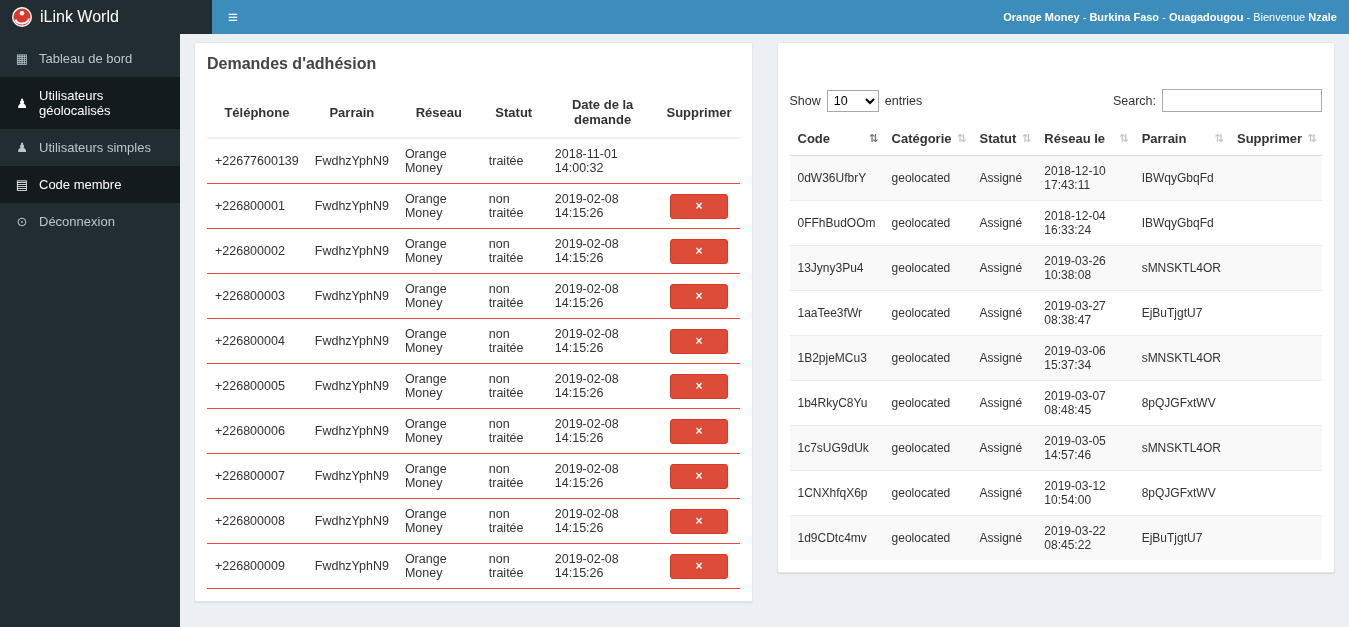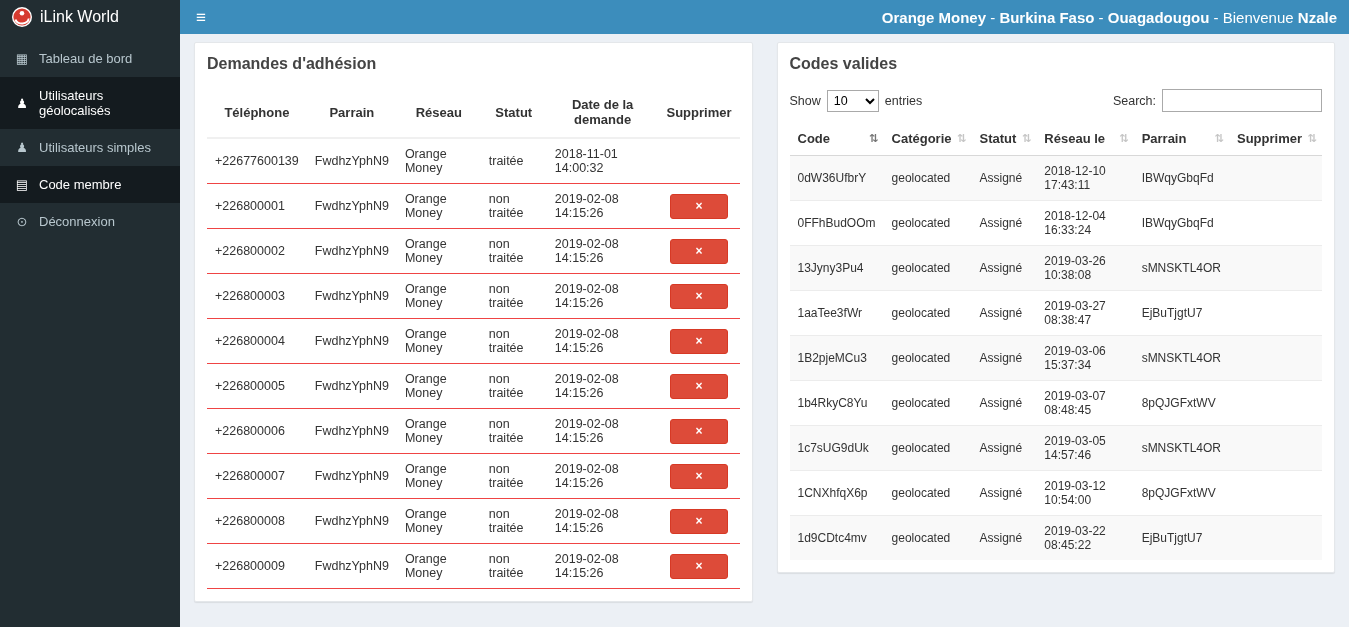--- a/index.html
+++ b/index.html
@@ -8,30 +8,30 @@
   body {
     font-family: "Liberation Sans", "DejaVu Sans", sans-serif;
     background: var(--content-bg, #ecf0f5);
     color: #333;
     font-size: 13px;
     position: relative;
   }
   
   .topbar { position: absolute; top: 0; left: 0; width: 100%; height: 34px; display: flex; z-index: 5; }
   .brand {
-    width: 180px; background: var(--sidebar-bg, #222d32); color: #fff;
+    width: 212px; background: var(--sidebar-bg, #222d32); color: #fff;
     display: flex; align-items: center; gap: 8px; padding: 0 12px; font-size: 16px; cursor: pointer;
   }
   .brand .logo { display: flex; align-items: center; }
   .navbar {
     flex: 1; background: var(--navbar, #3c8dbc);
     display: flex; align-items: center; justify-content: space-between; padding: 0 12px;
   }
   .hamburger { background: transparent; border: 0; color: #fff; font-size: 17px; cursor: pointer; padding: 0 4px; line-height: 1; }
-  .greeting { color: #fff; font-size: 15px; }
+  .greeting { color: #fff; font-size: 11px; }
   .greeting b { font-weight: bold; }
   
   .sidebar { position: absolute; top: 34px; bottom: 0; left: 0; width: 180px; background: var(--sidebar-bg, #222d32); }
   .sidebar ul { list-style: none; padding-top: 6px; }
   .sidebar li { display: flex; align-items: center; gap: 9px; padding: 11px 14px; color: #b8c7ce; font-size: 13px; cursor: pointer; }
   .sidebar li.active { background: var(--sidebar-active-bg, #151c20); color: #fff; }
   .sidebar .mi { width: 16px; text-align: center; font-size: 13px; flex: 0 0 16px; }
   
   .main { position: absolute; top: 34px; left: 180px; right: 0; bottom: 0; padding: 8px 14px; overflow: hidden; }
   .page-title { font-size: 21px; font-weight: normal; color: #333; margin: 4px 0 16px; }
@@ -43,21 +43,21 @@
   table { width: 100%; border-collapse: collapse; }
   
   .adhesion-table th { text-align: center; font-size: 13px; padding: 10px 8px; border-bottom: 2px solid #f0f0f0; color: #333; }
   .adhesion-table td { font-size: 12.5px; padding: 8px; border-bottom: 1px solid #ef4444; vertical-align: middle; }
   .btn-danger {
     background: var(--danger, #dd4b39); border: 1px solid var(--danger-border, #d73925); color: #fff;
     width: 58px; height: 25px; border-radius: 3px; font-weight: bold; font-size: 12px; cursor: pointer;
     display: block; margin: 0 auto; line-height: 1;
   }
   
-  .codes-controls { display: flex; justify-content: space-between; align-items: center; padding: 2px 0 10px; font-size: 12.5px; }
+  .codes-controls { display: flex; justify-content: space-between; align-items: center; padding: 2px 0 10px; font-size: 12.5px; margin-top: 40px; }
   .codes-controls select { margin: 0 6px; font-size: 12.5px; padding: 2px 2px; border: 1px solid #a9a9a9; background: #fff; width: 52px; height: 22px; }
   .codes-controls input { margin-left: 6px; border: 1px solid #aaa; height: 23px; width: 160px; padding: 2px 5px; font-size: 12.5px; background: #fff; }
   
   .codes-table th { text-align: left; font-size: 13px; padding: 9px 20px 9px 8px; border-bottom: 1px solid #d8d8d8; position: relative; cursor: pointer; color: #333; }
   .codes-table th .sort { position: absolute; right: 5px; top: 10px; color: #c6c6c6; font-size: 11px; }
   .codes-table th .sort.sorted { color: #767676; }
   .codes-table td { font-size: 12px; padding: 8px; border-top: 1px solid #ececec; }
   .codes-table tbody tr:nth-child(odd) { background: var(--stripe, #f9f9f9); }
 </style>
 </head>
@@ -224,23 +224,20 @@
                 <td>
                   <button class="btn-danger">×</button>
                 </td>
               </tr>
             </tbody>
         </table>
       </div>
     </section>
 
     <section class="box">
-      <div class="box-header">
-        <h2 class="box-title">Codes valides</h2>
-      </div>
       <div class="box-body">
         <div class="codes-controls">
           <div class="length">
             <span>Show</span><select><option>10</option></select><span>entries</span>
           </div>
           <div class="search">
             <label>Search:</label><input type="text" value="" style="">
           </div>
         </div>
         <table class="codes-table">

